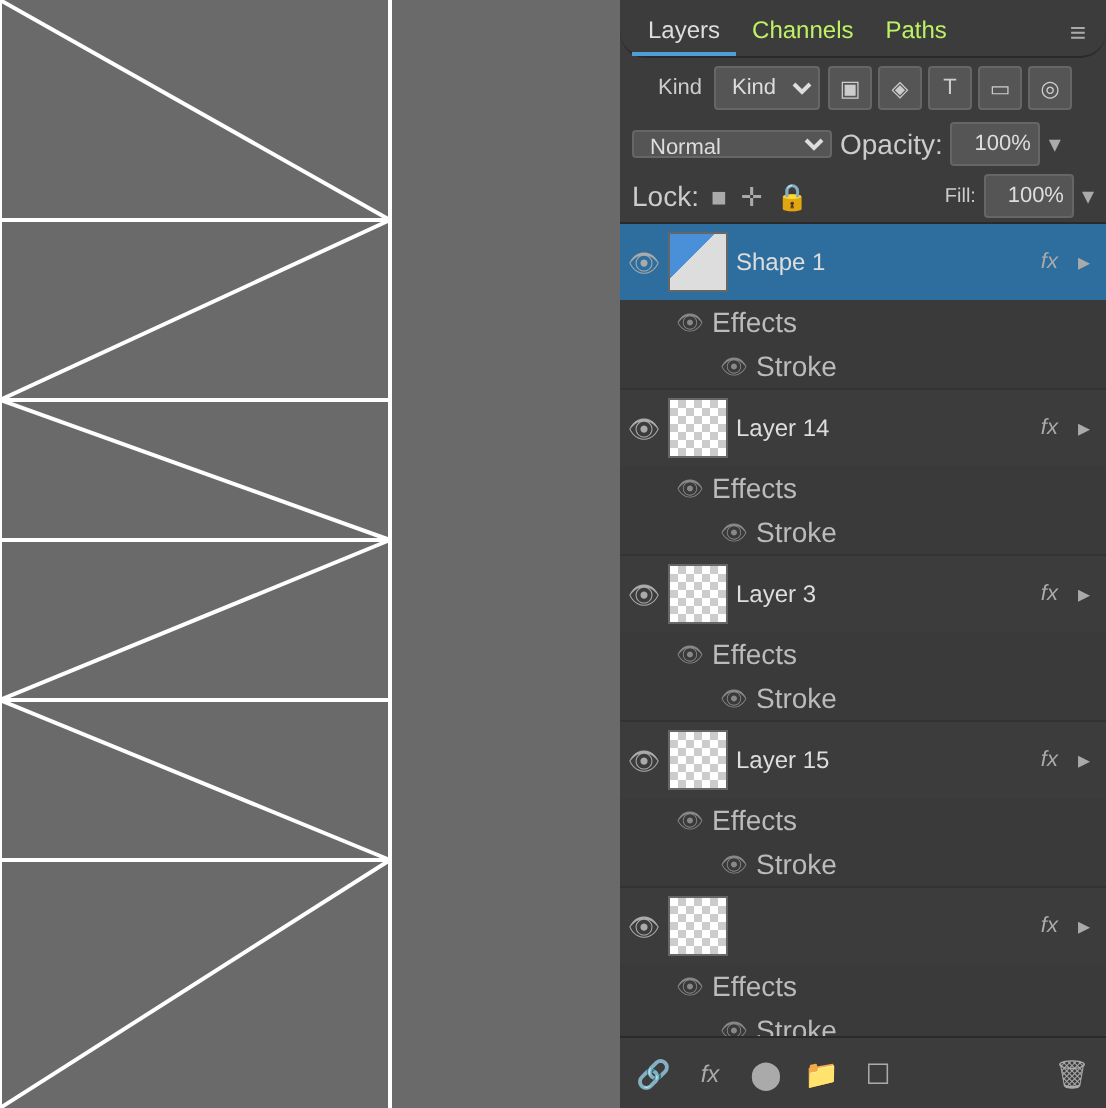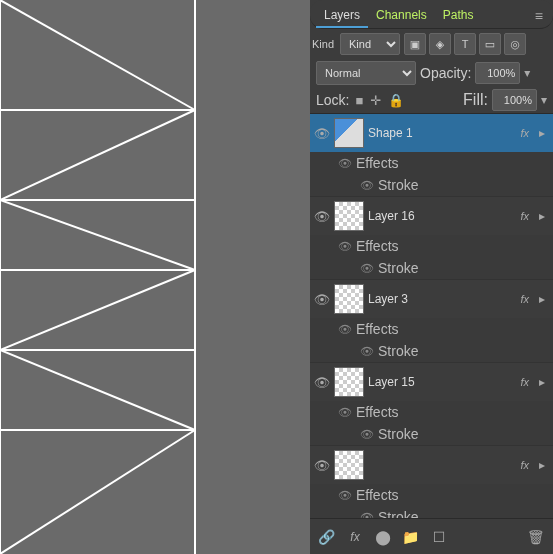--- a/index.html
+++ b/index.html
@@ -71,21 +71,21 @@
       color: #aaa;
       font-size: 14px;
       cursor: pointer;
       padding: 2px 4px;
     }
 
     
     .toolbar-row {
       display: flex;
       align-items: center;
-      padding: 4px 2px;
+      padding: 4px 19px;
       gap: 4px;
       background: #3c3c3c;
     }
 
     .kind-label {
       color: #ccc;
       font-size: 11px;
       margin-right: 2px;
     }
 
@@ -128,21 +128,21 @@
       gap: 4px;
       background: #3c3c3c;
     }
 
     .blend-select {
       background: #555;
       border: 1px solid #666;
       color: #ddd;
       font-size: 11px;
       padding: 1px 4px;
-      height: 24px;
+      height: 14px;
       border-radius: 2px;
       width: 100px;
     }
 
     .opacity-label {
       color: #ccc;
       font-size: 14px;
     }
 
     .opacity-value {
@@ -179,21 +179,21 @@
 
     .lock-icon {
       color: #aaa;
       font-size: 13px;
       cursor: pointer;
       padding: 1px 2px;
     }
 
     .fill-label {
       color: #ccc;
-      font-size: 16px;
+      font-size: 10px;
       margin-left: auto;
     }
 
     .fill-value {
       background: #555;
       border: 1px solid #666;
       color: #ddd;
       font-size: 11px;
       padding: 1px 4px;
       height: 22px;
@@ -453,21 +453,21 @@
       </div>
     </div>
 
     <div class="layer-item">
       <div class="layer-main">
         <div class="layer-eye">👁</div>
         <div class="layer-thumb">
           <div class="layer-thumb-checker"></div>
         </div>
         <div class="layer-info">
-          <span class="layer-name">Layer 16</span>
+          <span class="layer-name">Layer 14</span>
         </div>
         <span class="layer-fx">fx</span>
         <span style="color:#aaa;font-size:12px;margin-right:4px;">▸</span>
       </div>
       <div class="layer-sub">
         <div class="sub-item">
           <div class="sub-eye">👁</div>
           <span class="sub-label">Effects</span>
         </div>
         <div class="sub-item sub-indent">

